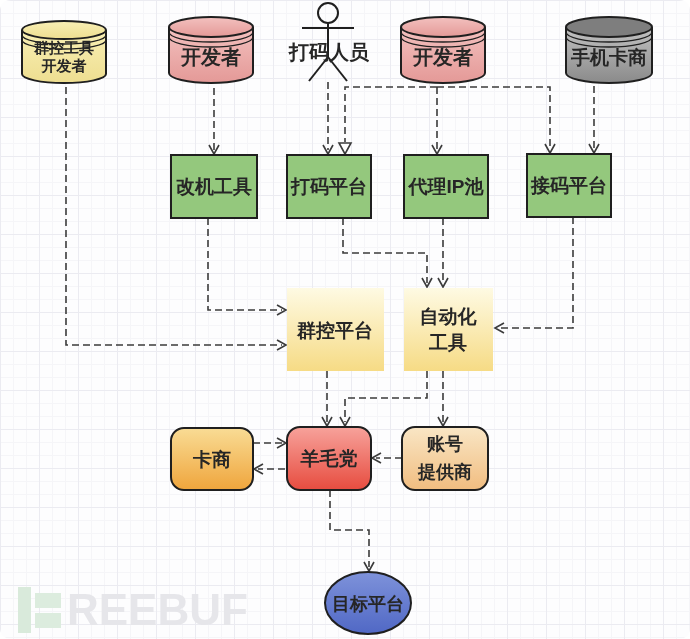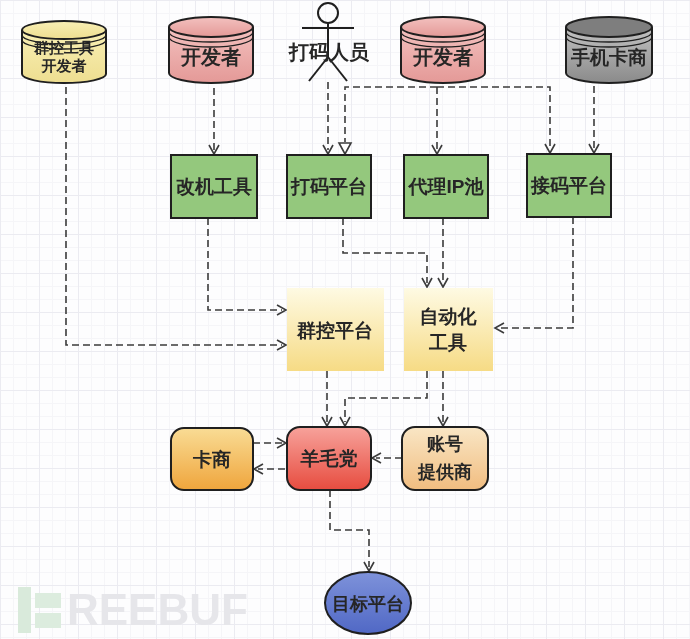--- a/index.html
+++ b/index.html
@@ -6,20 +6,21 @@
   body{font-family:"Liberation Sans","DejaVu Sans",sans-serif;}
   .stage{
     position:relative;width:690px;height:639px;overflow:hidden;
     background-color:#fdfdfe;
     background-image:
       linear-gradient(to right,#ebebf1 1px,transparent 1px),
       linear-gradient(to bottom,#ebebf1 1px,transparent 1px),
       linear-gradient(to right,#f5f5f8 1px,transparent 1px),
       linear-gradient(to bottom,#f5f5f8 1px,transparent 1px);
     background-size:39px 39px,39px 39px,13px 13px,13px 13px;
+    border-radius:11px;
   }
   svg.diagram{position:absolute;left:0;top:0;}
   .dashline{fill:none;stroke:#3b3b3b;stroke-width:1.6;stroke-dasharray:7 4;}
   .arrowhead{fill:none;stroke:#3b3b3b;stroke-width:1.6;}
   .shape{stroke:#1f1f1f;stroke-width:2;}
   .softshape{stroke:none;}
   .ring{fill:none;stroke:#1f1f1f;stroke-width:1.4;}
   .figure{fill:none;stroke:#1f1f1f;stroke-width:2;}
   .nl{fill:#262626;font-weight:600;text-anchor:middle;}
   .f15{font-size:15px;}

